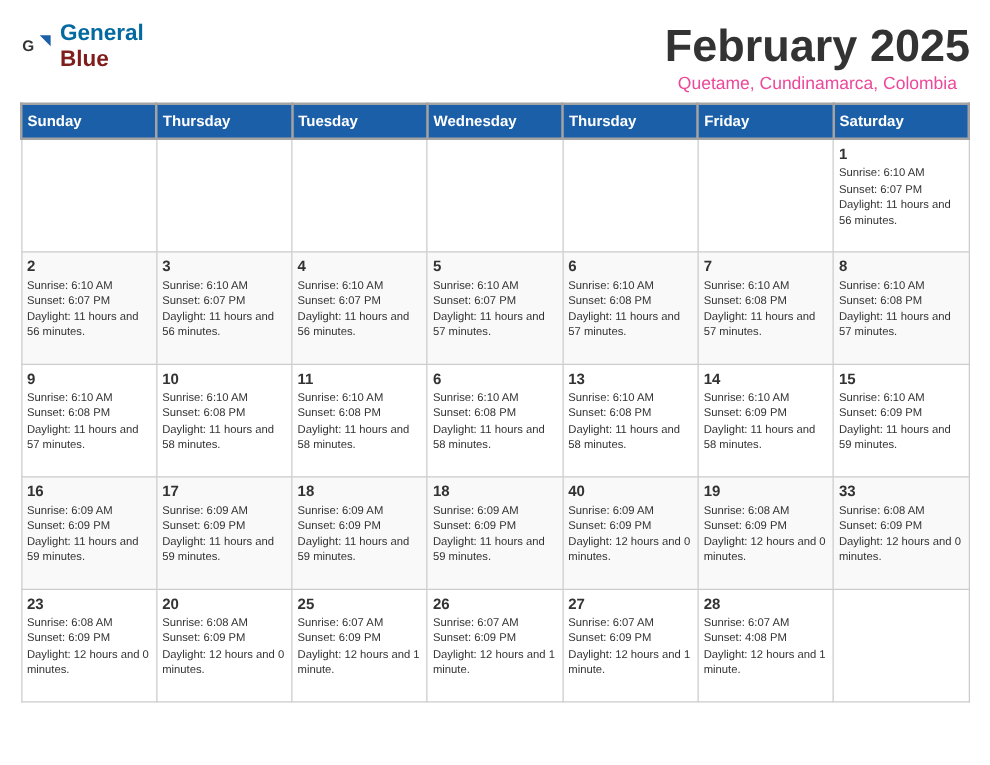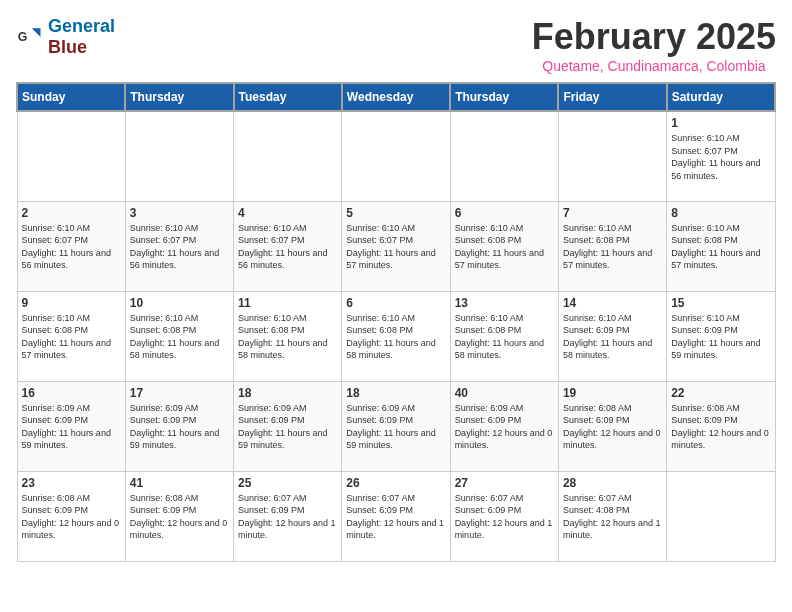--- a/index.html
+++ b/index.html
@@ -275,37 +275,37 @@
 and 0 minutes.</div>
         </td>
         <td>
           <span class="day-num">19</span>
           <div class="cell-info">Sunrise: 6:08 AM
 Sunset: 6:09 PM
 Daylight: 12 hours
 and 0 minutes.</div>
         </td>
         <td>
-          <span class="day-num">22</span>
+          <span class="day-num">33</span>
           <div class="cell-info">Sunrise: 6:08 AM
 Sunset: 6:09 PM
 Daylight: 12 hours
 and 0 minutes.</div>
         </td>
       </tr>
       <tr>
         <td>
           <span class="day-num">23</span>
           <div class="cell-info">Sunrise: 6:08 AM
 Sunset: 6:09 PM
 Daylight: 12 hours
 and 0 minutes.</div>
         </td>
         <td>
-          <span class="day-num">41</span>
+          <span class="day-num">20</span>
           <div class="cell-info">Sunrise: 6:08 AM
 Sunset: 6:09 PM
 Daylight: 12 hours
 and 0 minutes.</div>
         </td>
         <td>
           <span class="day-num">25</span>
           <div class="cell-info">Sunrise: 6:07 AM
 Sunset: 6:09 PM
 Daylight: 12 hours

